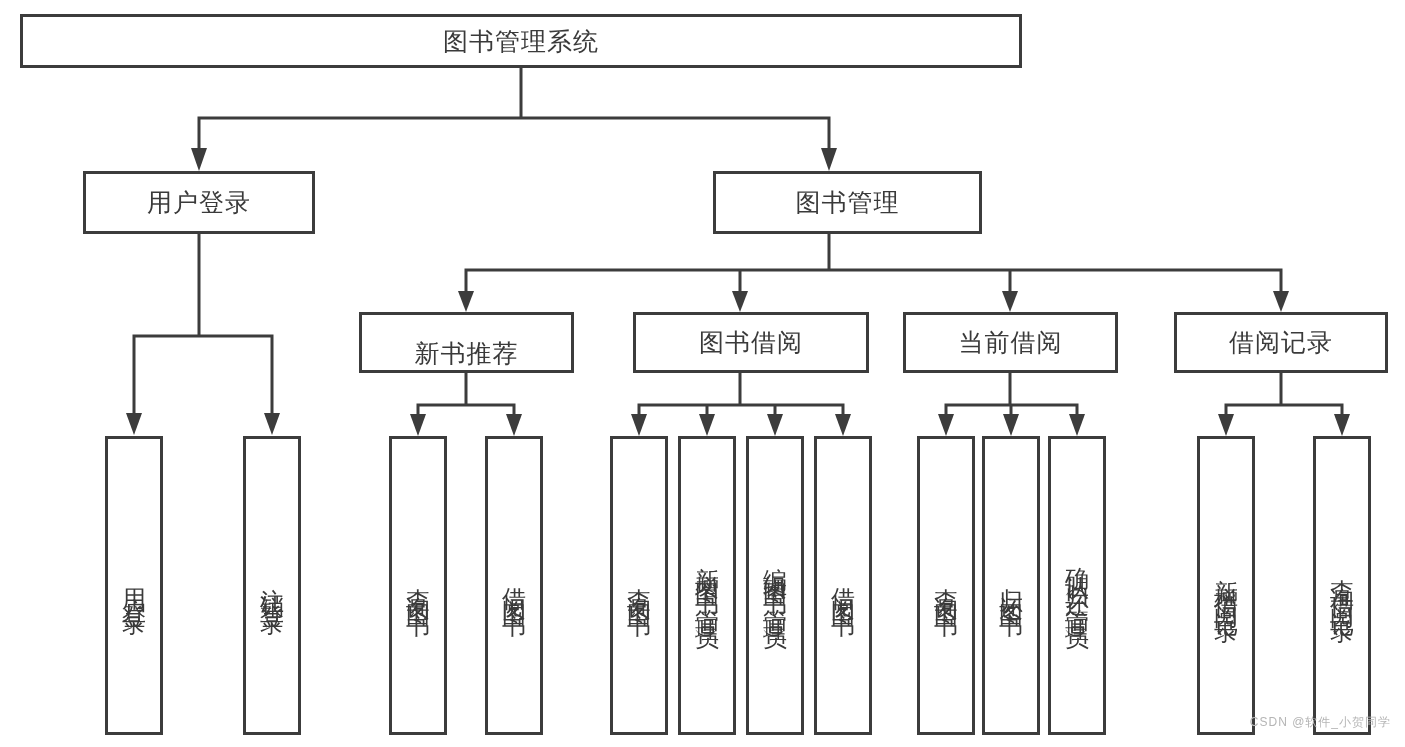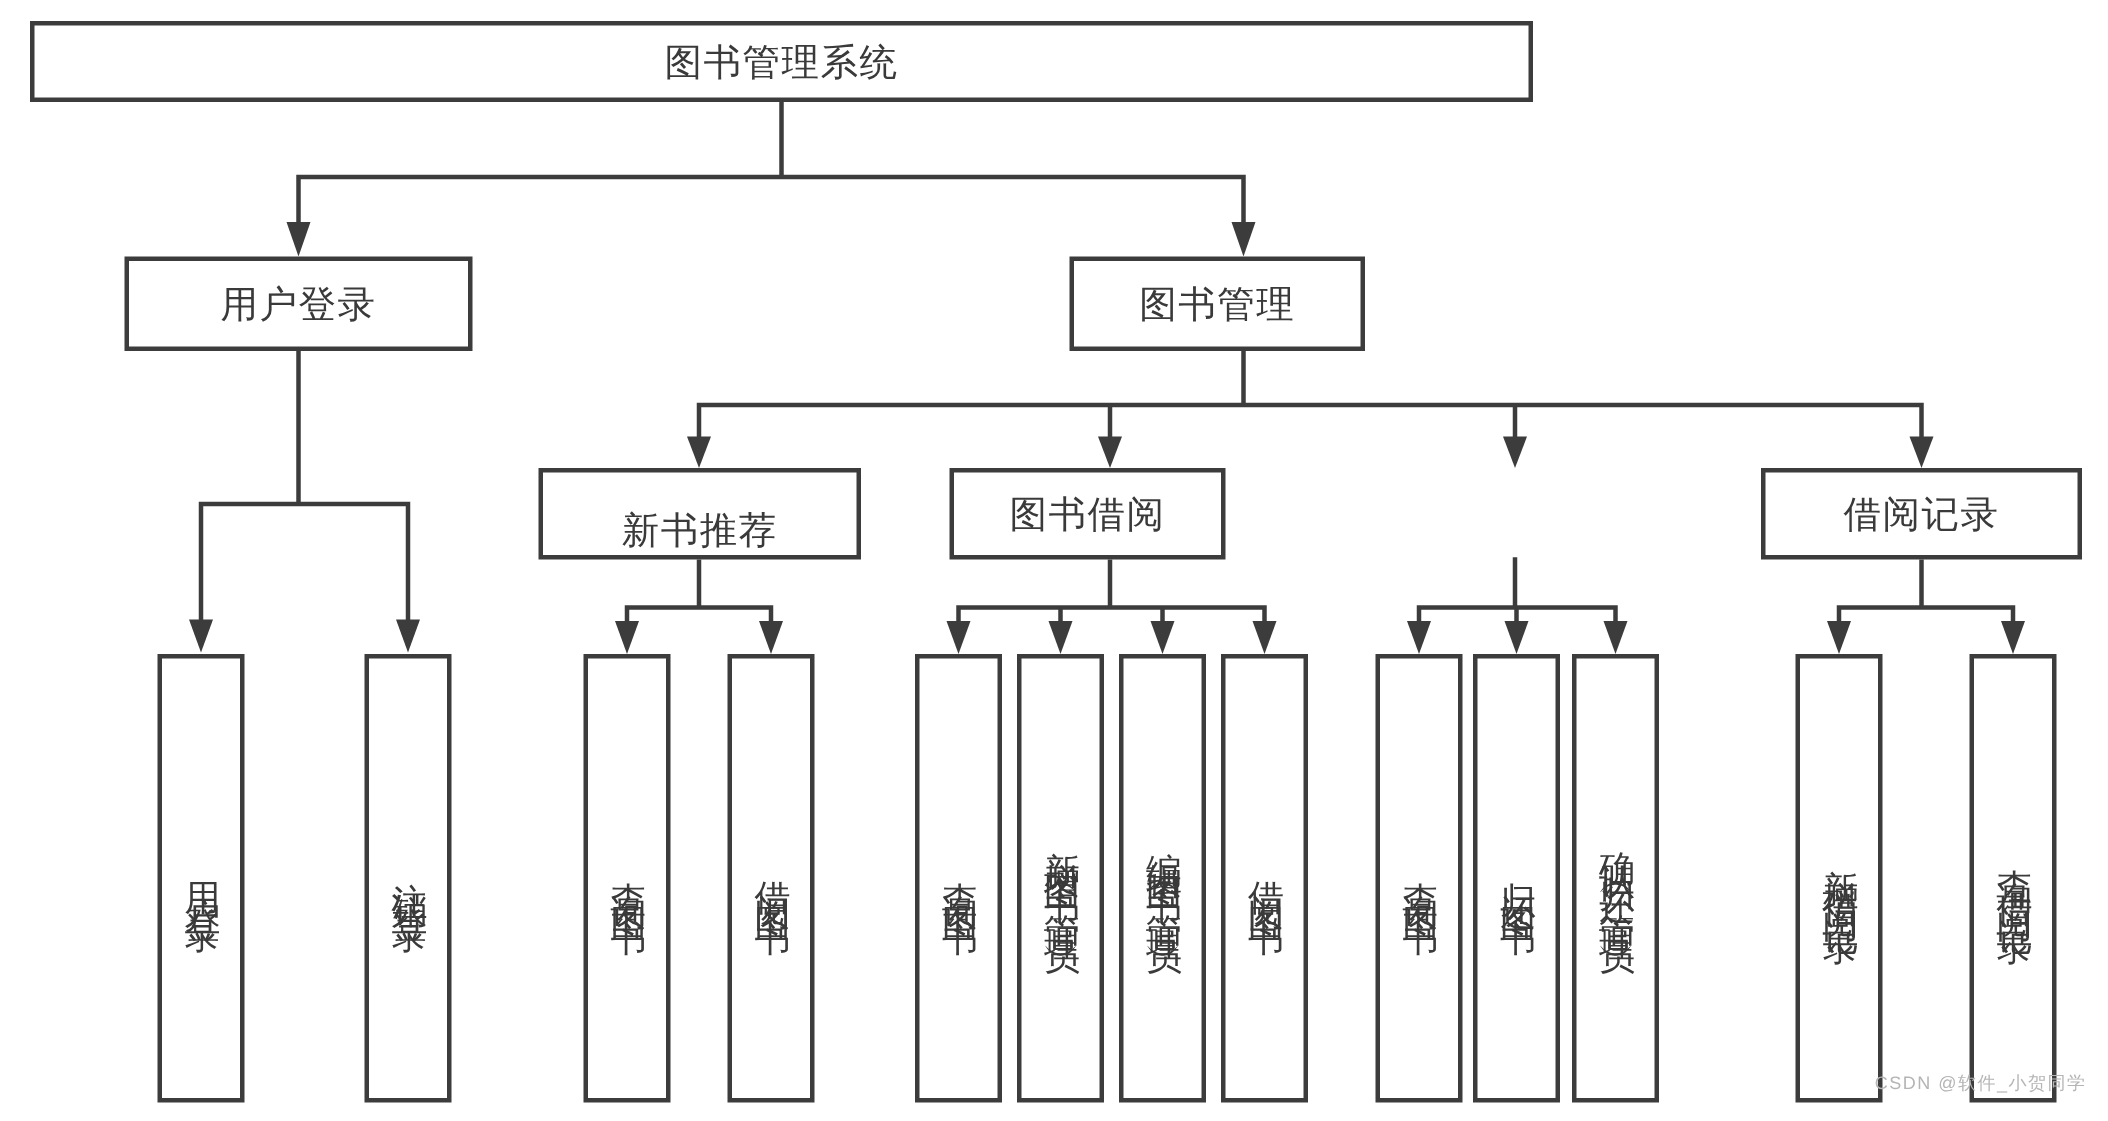--- a/index.html
+++ b/index.html
@@ -61,29 +61,32 @@
     </g>
   </svg>
 
   <div class="box" style="left:20px; top:14px; width:1002px; height:54px;font-family:Liberation Serif, serif;">
     <span>图书管理系统</span>
   </div>
 
   <div class="box" style="left:83px; top:171px; width:232px; height:63px;">
     <span>用户登录</span>
   </div>
-  <div class="box" style="left:713px; top:171px; width:197px; height:63px;">
+  <div class="box" style="left:713px; top:171px; width:269px; height:63px;">
     <span>图书管理</span>
   </div>
 
   <div class="box" style="left:359px; top:312px; width:215px; height:61px;align-items:flex-end;">
     <span>新书推荐</span>
   </div>
-  <div class="box" style="left:633px; top:312px; width:184px; height:61px;">
+  <div class="box" style="left:633px; top:312px; width:236px; height:61px;">
     <span>图书借阅</span>
+  </div>
+  <div class="box" style="left:903px; top:312px; width:215px; height:61px;">
+    <span>当前借阅</span>
   </div>
   <div class="box" style="left:1174px; top:312px; width:214px; height:61px;">
     <span>借阅记录</span>
   </div>
 
   <div class="box leaf" style="left:105px; top:436px; width:58px; height:299px;">
     <span>用户登录</span>
   </div>
   <div class="box leaf" style="left:243px; top:436px; width:58px; height:299px;">
     <span>注销登录</span>

